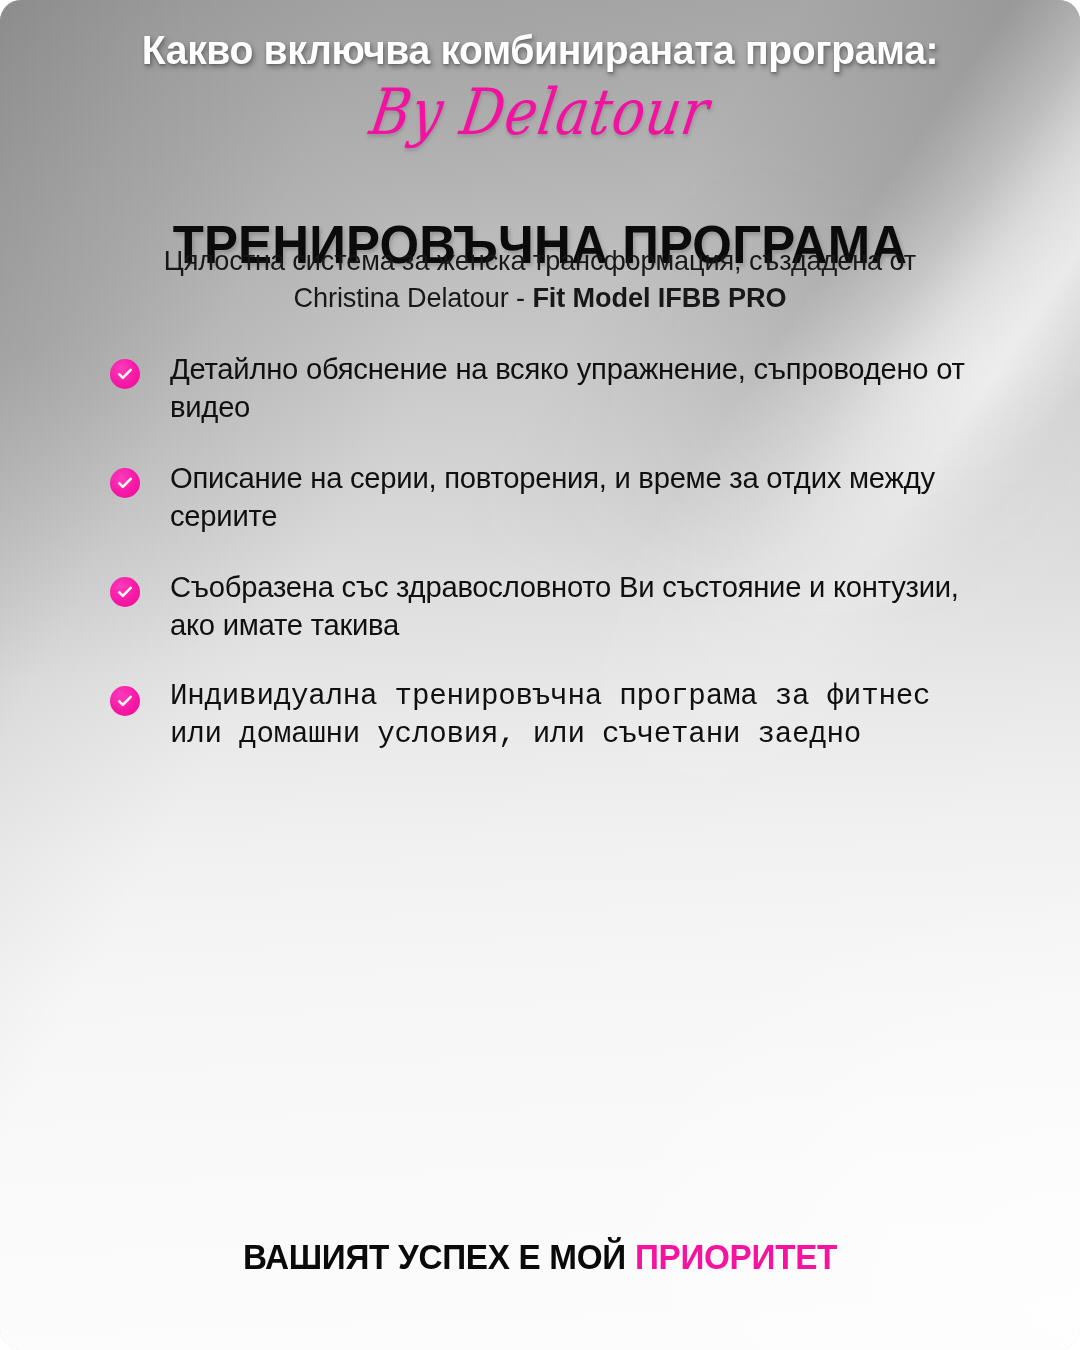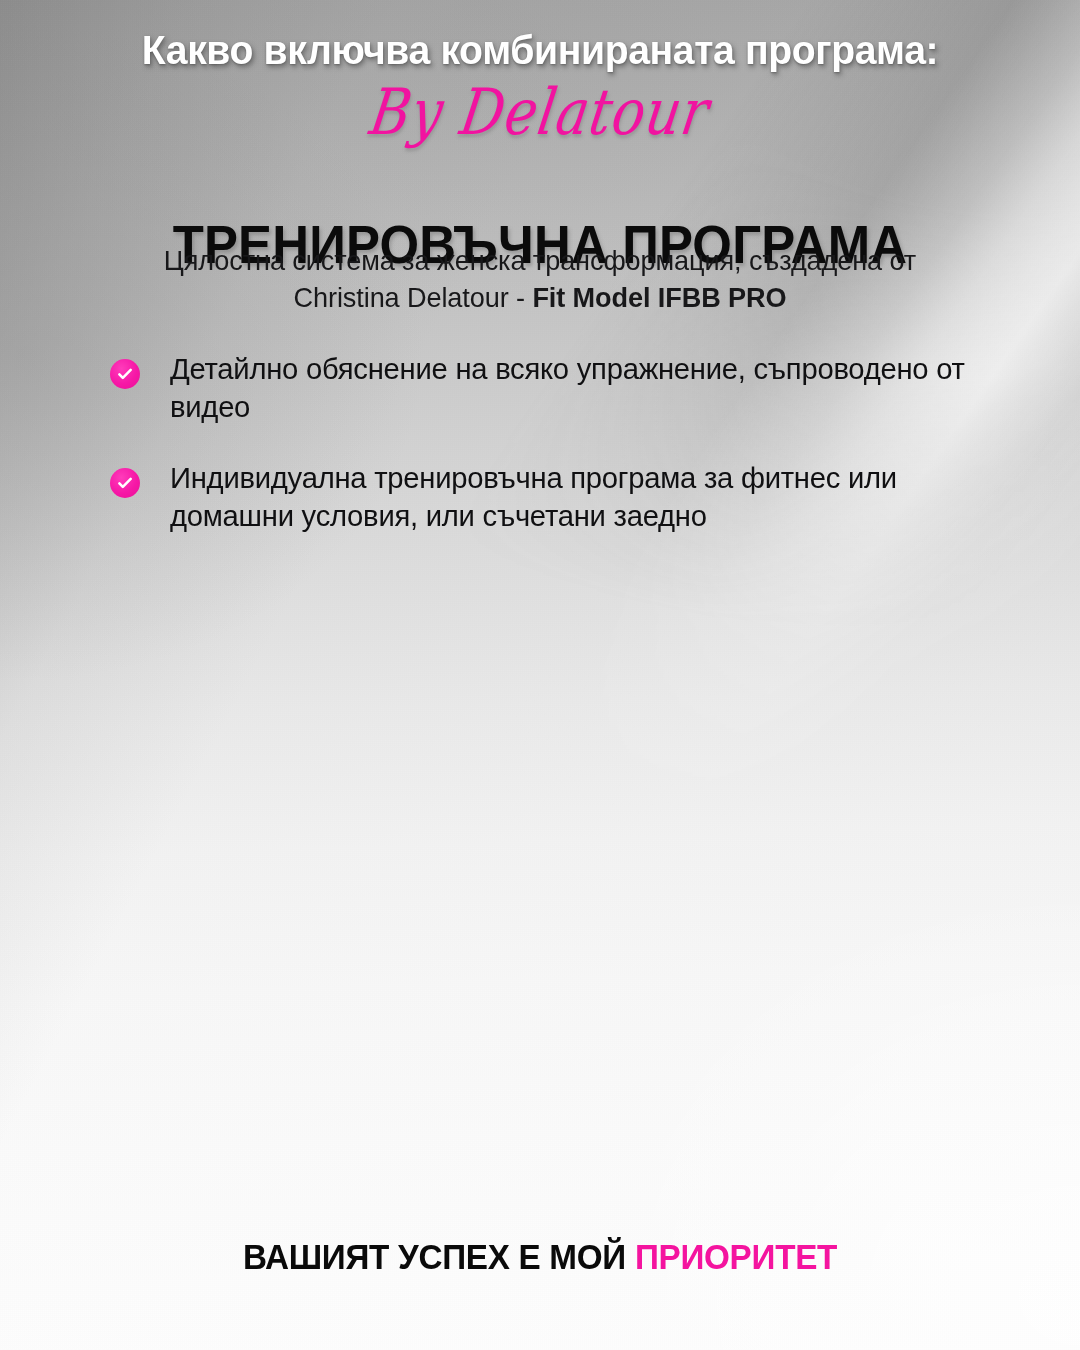--- a/index.html
+++ b/index.html
@@ -15,20 +15,21 @@
     -webkit-font-smoothing: antialiased;
   }
 
   
   .poster {
     position: relative;
     width: 1080px;
     height: 1350px;
     overflow: hidden;
     background: #d9d9d9;
+    border-radius: 21px;
   }
 
   .bg-layer {
     position: absolute;
     inset: 0;
     pointer-events: none;
   }
 
   
   .bg-base {
@@ -187,21 +188,21 @@
     width: 880px;
   }
 
   .check-item {
     position: relative;
     display: block;
     padding-left: 62px;
     margin-bottom: 33px;
     min-height: 44px;
   }
-  .check-item:last-child { margin-bottom: 8px; }
+  .check-item:last-child { margin-bottom: 8px; font-family: Liberation Mono, monospace; }
 
   .check-icon {
     position: absolute;
     left: 2px;
     top: 9px;
     width: 30px;
     height: 30px;
     border-radius: 50%;
     background: #f51cab;
     background: radial-gradient(circle at 38% 32%, #ff3cbb 0%, #f618a6 55%, #ec0f98 100%);
@@ -277,23 +278,39 @@
 
       <li class="check-item">
         <span class="check-icon">
           <svg viewBox="0 0 24 24" aria-hidden="true">
               <path d="M4.5 12.4l4.6 4.7L19.6 6.6" fill="none" stroke="#ffffff" stroke-width="3.4" stroke-linecap="round" stroke-linejoin="round"></path>
             </svg>
         </span>
         <span class="check-text">Детайлно обяснение на всяко упражнение, съпроводено от видео</span>
       </li>
 
-
-
-
+      <li class="check-item">
+        <span class="check-icon">
+          <svg viewBox="0 0 24 24" aria-hidden="true">
+              <path d="M4.5 12.4l4.6 4.7L19.6 6.6" fill="none" stroke="#ffffff" stroke-width="3.4" stroke-linecap="round" stroke-linejoin="round"></path>
+            </svg>
+        </span>
+        <span class="check-text">Описание на серии, повторения, и време за отдих между сериите</span>
+      </li>
+
+
+
+      <li class="check-item">
+        <span class="check-icon">
+          <svg viewBox="0 0 24 24" aria-hidden="true">
+              <path d="M4.5 12.4l4.6 4.7L19.6 6.6" fill="none" stroke="#ffffff" stroke-width="3.4" stroke-linecap="round" stroke-linejoin="round"></path>
+            </svg>
+        </span>
+        <span class="check-text">Съобразена със здравословното Ви състояние и контузии, ако имате такива</span>
+      </li>
 
       <li class="check-item">
         <span class="check-icon">
           <svg viewBox="0 0 24 24" aria-hidden="true">
               <path d="M4.5 12.4l4.6 4.7L19.6 6.6" fill="none" stroke="#ffffff" stroke-width="3.4" stroke-linecap="round" stroke-linejoin="round"></path>
             </svg>
         </span>
         <span class="check-text">Индивидуална тренировъчна програма за фитнес или домашни условия, или съчетани заедно</span>
       </li>
 

